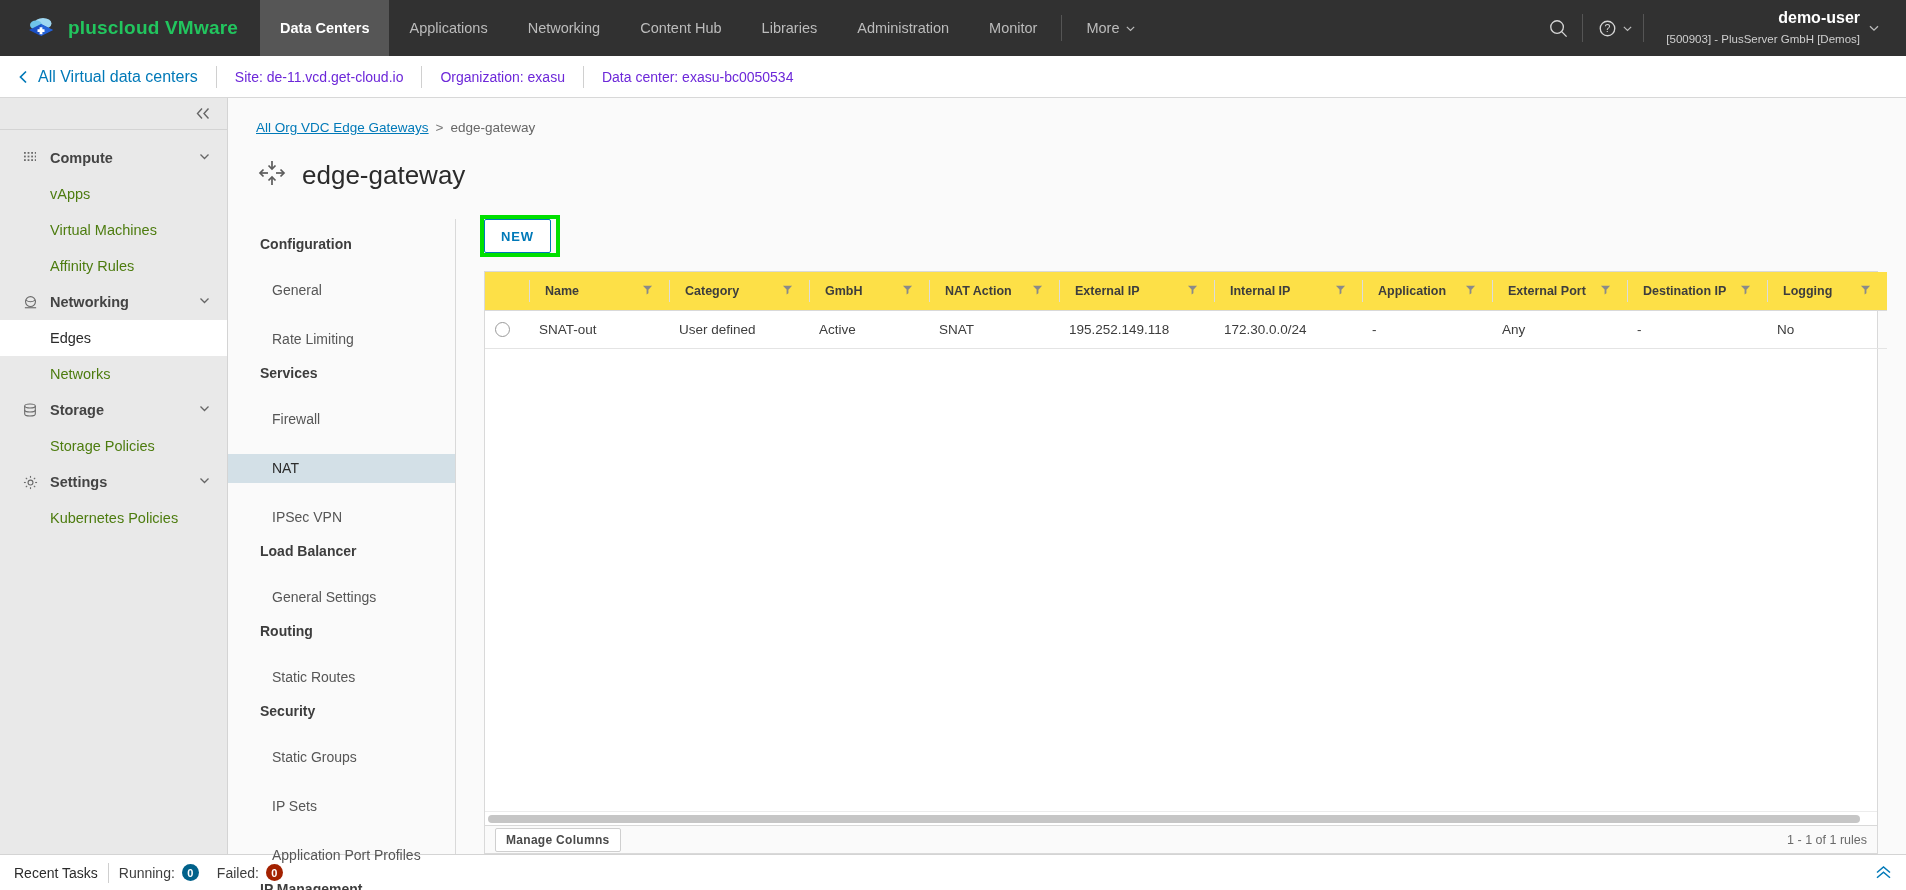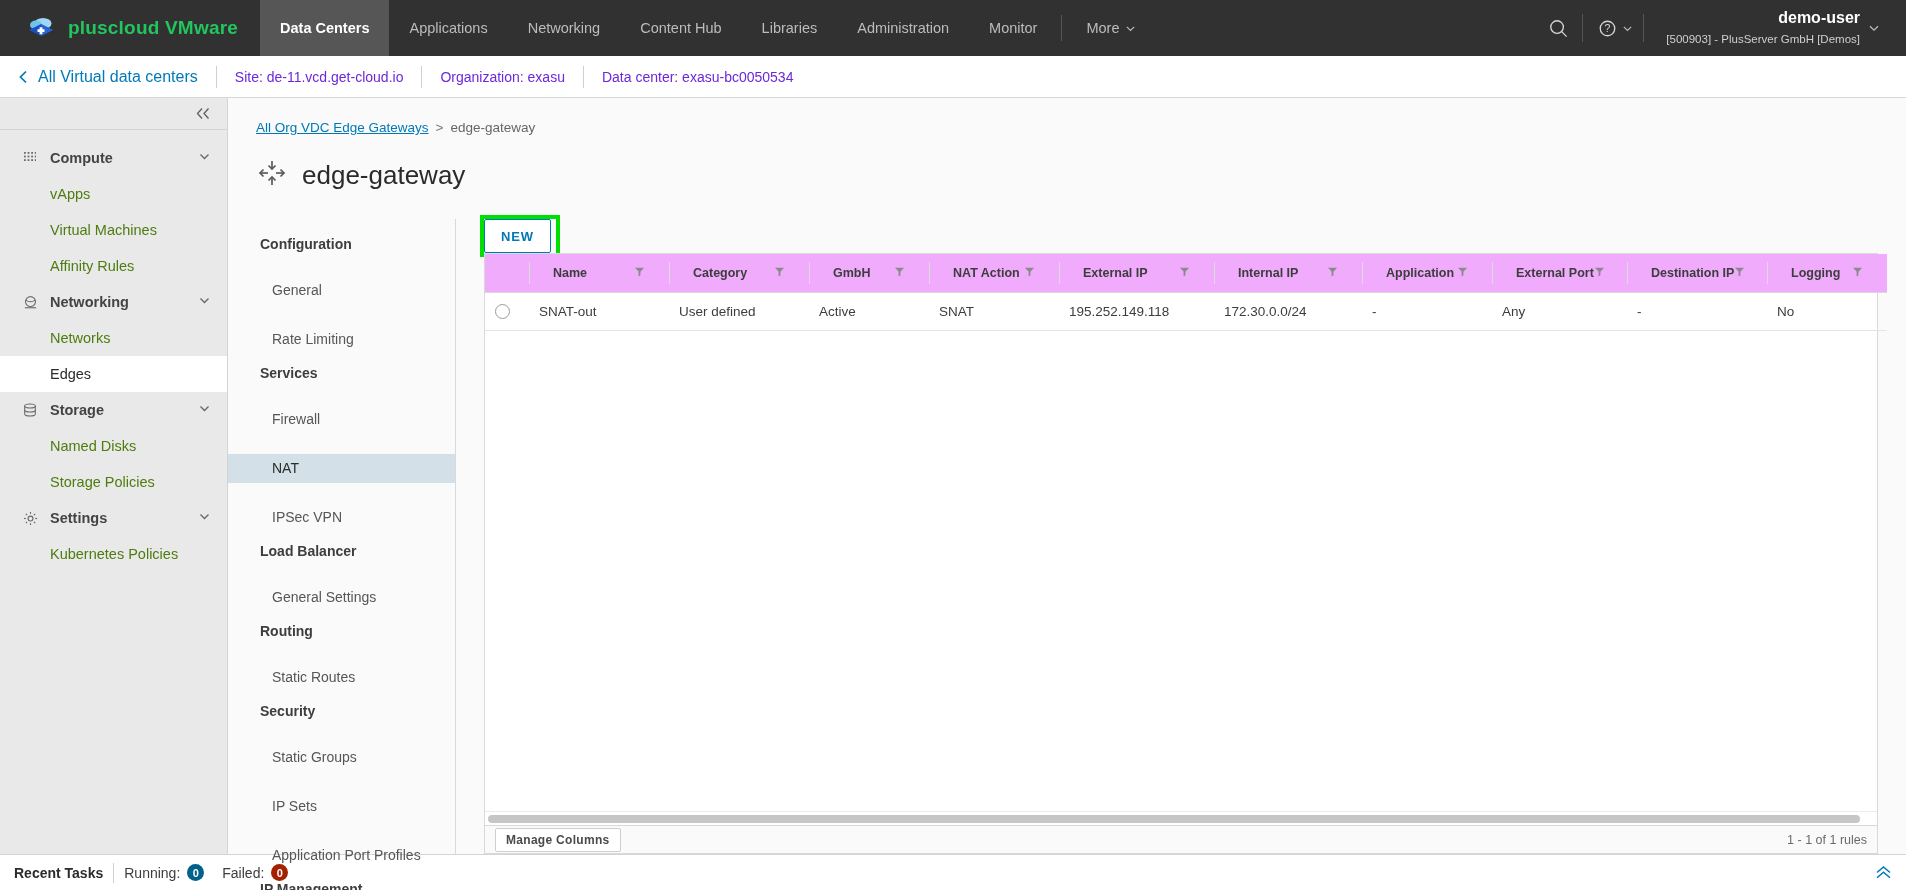--- a/index.html
+++ b/index.html
@@ -112,32 +112,32 @@
 
   
   #tablepane { flex: 1; min-width: 0; padding: 0 28px 0 28px; display: flex; flex-direction: column; }
   .new-btn {
     display: inline-flex; align-items: center; justify-content: center;
     height: 34px; padding: 0 16px; background: #fff; border: 1px solid #0079b8;
     color: #0079b8; font-size: 13px; font-weight: 600; letter-spacing: .9px;
     cursor: pointer; border-radius: 2px;
   }
   .new-btn-wrap {
-    display: inline-block; outline: 4px solid #00e000;
+    display: inline-block; margin-bottom: 18px; outline: 4px solid #00e000;
     outline-offset: 0px; width: 72px;
   }
 
   .datagrid {
     border: 1px solid #d9d9d9; background: #fff; display: flex; flex-direction: column;
     flex: 1; min-height: 0;
   }
   table.grid { width: 100%; border-collapse: collapse; table-layout: fixed; }
   table.grid th {
-    background: #f0abfc; font-size: 12.5px; font-weight: 700; color: #3d3d3d;
-    text-align: left; height: 38px; padding: 0 24px; border-bottom: 1px solid #d9d9d9;
+    background: #fde047; font-size: 12.5px; font-weight: 700; color: #3d3d3d;
+    text-align: left; height: 38px; padding: 0 16px; border-bottom: 1px solid #d9d9d9;
     position: relative; white-space: nowrap;
   }
   table.grid th .thinner { display: flex; align-items: center; }
   table.grid th .filt { margin-left: auto; color: #8a8a8a; cursor: pointer; }
   table.grid th + th::before {
     content: ""; position: absolute; left: 0; top: 8px; bottom: 8px; width: 1px; background: #dcdcdc;
   }
   table.grid td {
     font-size: 13.5px; color: #3d3d3d; height: 38px; padding: 0 10px;
     border-bottom: 1px solid #e4e4e4; white-space: nowrap; overflow: hidden; text-overflow: ellipsis;
@@ -163,21 +163,21 @@
     background: #fff; border: 1px solid #cfcfcf; border-radius: 2px; cursor: pointer;
     display: inline-flex; align-items: center; letter-spacing: .3px;
   }
   .rowcount { margin-left: auto; font-size: 12.5px; color: #6a6a6a; }
 
   
   #bottombar {
     height: 36px; border-top: 1px solid #d4d4d4; background: #fff;
     display: flex; align-items: center; padding: 0 14px 0 14px; gap: 0;
   }
-  .bb-title { font-size: 14px; font-weight: 700; color: #2b2b2b; }
+  .bb-title { font-size: 14px; font-weight: 400; color: #2b2b2b; }
   .bb-sep { width: 1px; height: 20px; background: #cfcfcf; margin: 0 10px; }
   .bb-stat { display: flex; align-items: center; gap: 7px; font-size: 14px; color: #3d3d3d; margin-right: 18px; }
   .badge {
     width: 17px; height: 17px; border-radius: 50%; color: #fff; font-size: 11px;
     display: flex; align-items: center; justify-content: center; font-weight: 600;
   }
   .badge.running { background: #00618a; }
   .badge.failed { background: #a32100; }
   .bb-right { margin-left: auto; display: flex; align-items: center; cursor: pointer; }
 </style>
@@ -308,39 +308,38 @@
             <line x1="2" y1="13.6" x2="14" y2="13.6" stroke="#6b6b6b" stroke-width="1.2"></line>
           </svg>
         </span>
         <span>Networking</span>
         <span class="chev">
           <svg width="13" height="13" viewBox="0 0 13 13">
               <path d="M2.5 4.5 L6.5 8.5 L10.5 4.5" stroke="#666" stroke-width="1.3" fill="none"></path>
             </svg>
         </span>
       </div>
+      <div class="sb-child selected">Edges</div>
       <div class="sb-child">Networks</div>
-      <div class="sb-child selected">Edges</div>
 
       <div class="sb-group">
         <span class="gicon">
           <svg width="14" height="15" viewBox="0 0 14 15">
             <ellipse cx="7" cy="3" rx="5.3" ry="2" stroke="#6b6b6b" stroke-width="1.1" fill="none"></ellipse>
             <path d="M1.7 3 v8 a5.3 2 0 0 0 10.6 0 V3" stroke="#6b6b6b" stroke-width="1.1" fill="none"></path>
             <path d="M1.7 7 a5.3 2 0 0 0 10.6 0" stroke="#6b6b6b" stroke-width="1.1" fill="none"></path>
           </svg>
         </span>
         <span>Storage</span>
         <span class="chev">
           <svg width="13" height="13" viewBox="0 0 13 13">
               <path d="M2.5 4.5 L6.5 8.5 L10.5 4.5" stroke="#666" stroke-width="1.3" fill="none"></path>
             </svg>
         </span>
       </div>
-      <div class="sb-child">Named Disks</div>
       <div class="sb-child">Storage Policies</div>
 
       <div class="sb-group">
         <span class="gicon">
           <svg width="15" height="15" viewBox="0 0 16 16">
             <circle cx="8" cy="8" r="2.6" stroke="#6b6b6b" stroke-width="1.2" fill="none"></circle>
             <g stroke="#6b6b6b" stroke-width="1.2">
               <line x1="8" y1="1" x2="8" y2="3"></line>
                 <line x1="8" y1="13" x2="8" y2="15"></line>
               <line x1="1" y1="8" x2="3" y2="8"></line>

